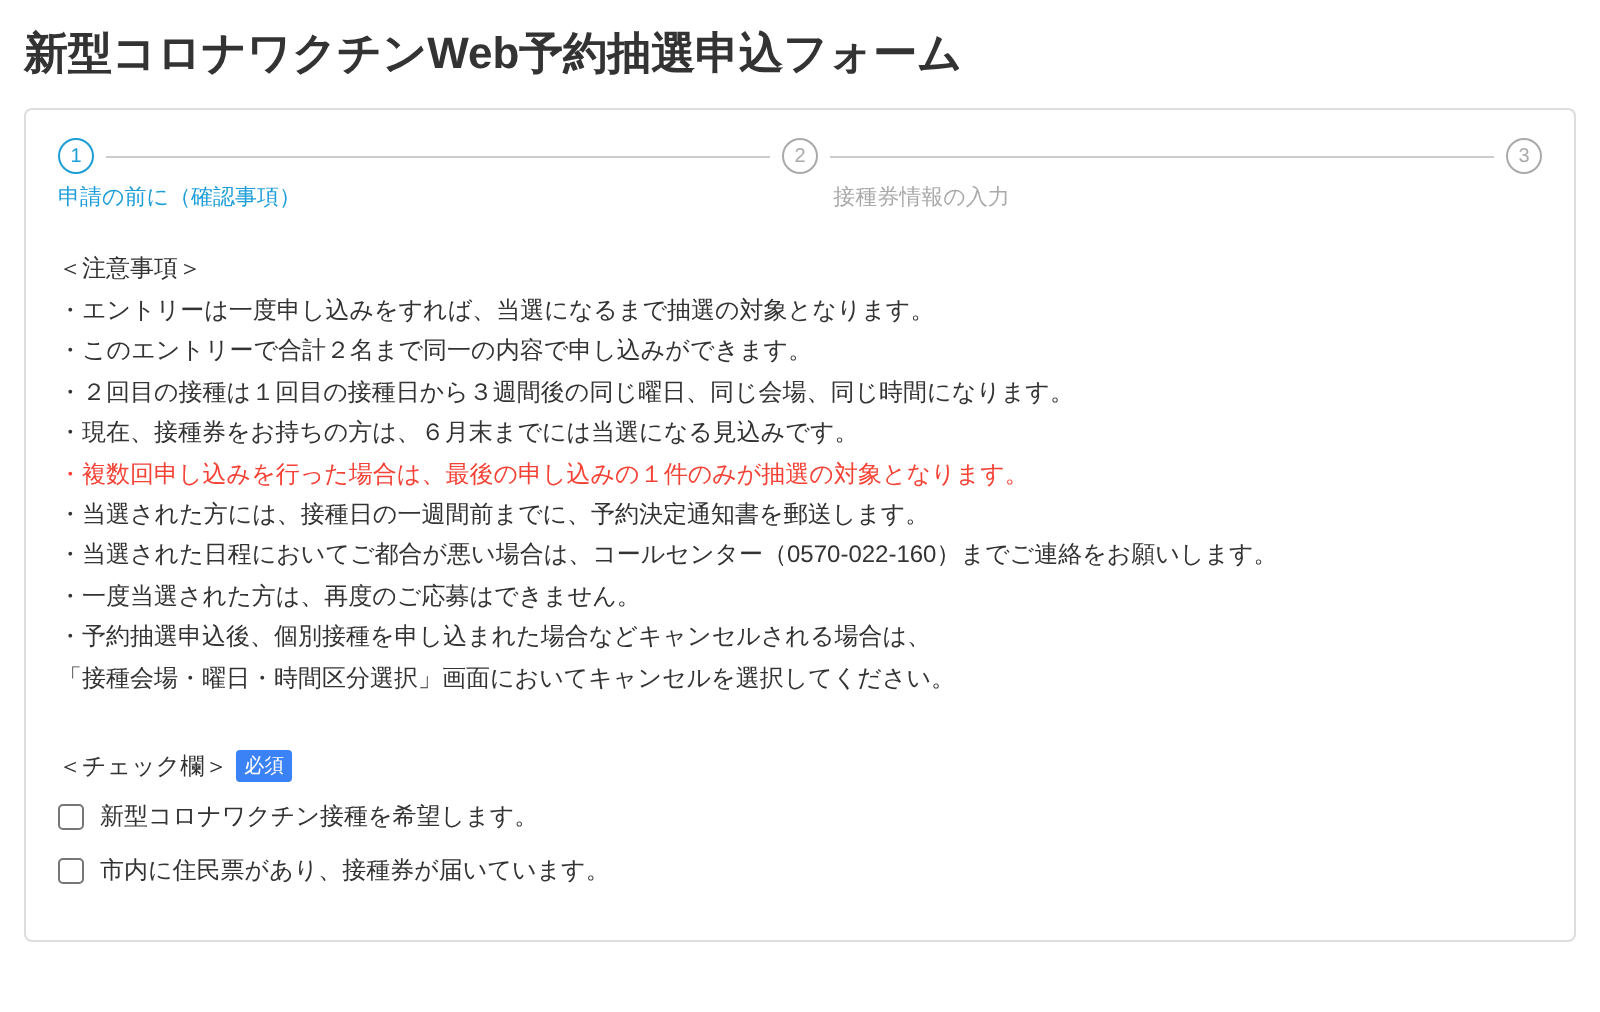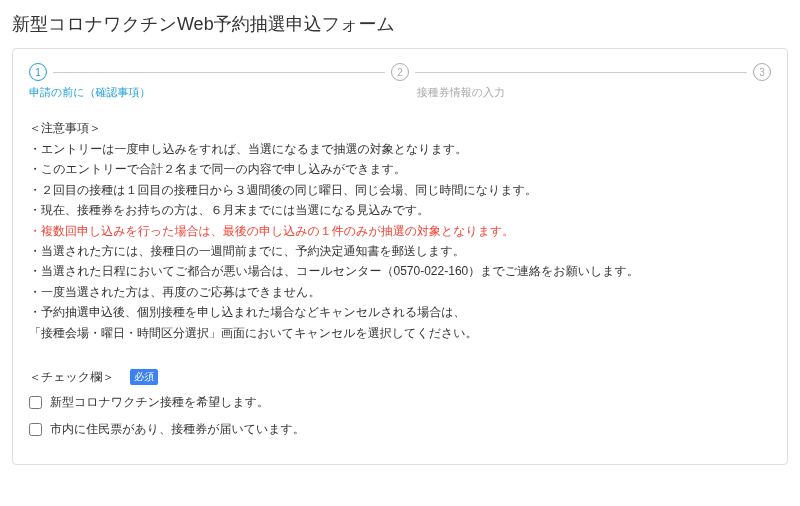--- a/index.html
+++ b/index.html
@@ -4,22 +4,22 @@
   <style>
     * { margin: 0; padding: 0; box-sizing: border-box; }
     body {
       font-family: "Hiragino Kaku Gothic ProN", "Hiragino Sans", Meiryo, sans-serif;
       background: #fff;
       padding: 12px;
       font-size: 12px;
       color: #333;
     }
     .page-title {
-      font-size: 18px;
-      font-weight: normal;
+      font-size: 22px;
+      font-weight: bold;
       margin-bottom: 12px;
     }
     .card {
       border: 1px solid #ddd;
       border-radius: 4px;
       padding: 14px 16px 16px;
     }
     .steps {
       display: flex;
       align-items: center;
@@ -62,21 +62,21 @@
     .intro { margin-bottom: 14px; line-height: 1.7; }
     .intro .bold { font-weight: bold; }
 
     .notes-title { margin-bottom: 2px; }
     .notes { line-height: 1.7; margin-bottom: 26px; }
     .notes .red { color: #f44336; }
 
     .check-header {
       display: flex;
       align-items: center;
-      gap: 16px;
+      gap: 4px;
       margin-bottom: 8px;
       text-align: center;
     }
     .check-title { font-weight: normal; }
     .required-badge {
       background: #3b82f6;
       color: #fff;
       font-size: 10px;
       padding: 1px 4px;
       border-radius: 2px;

